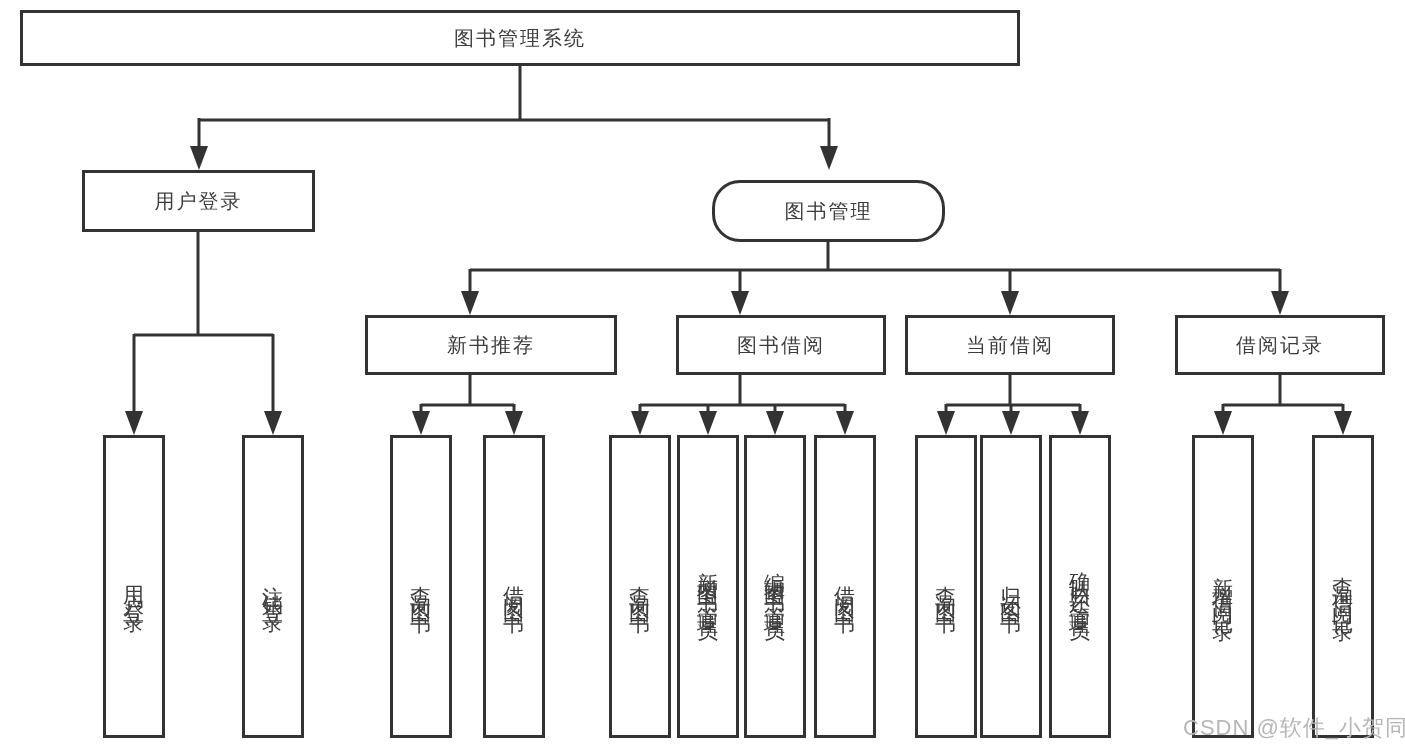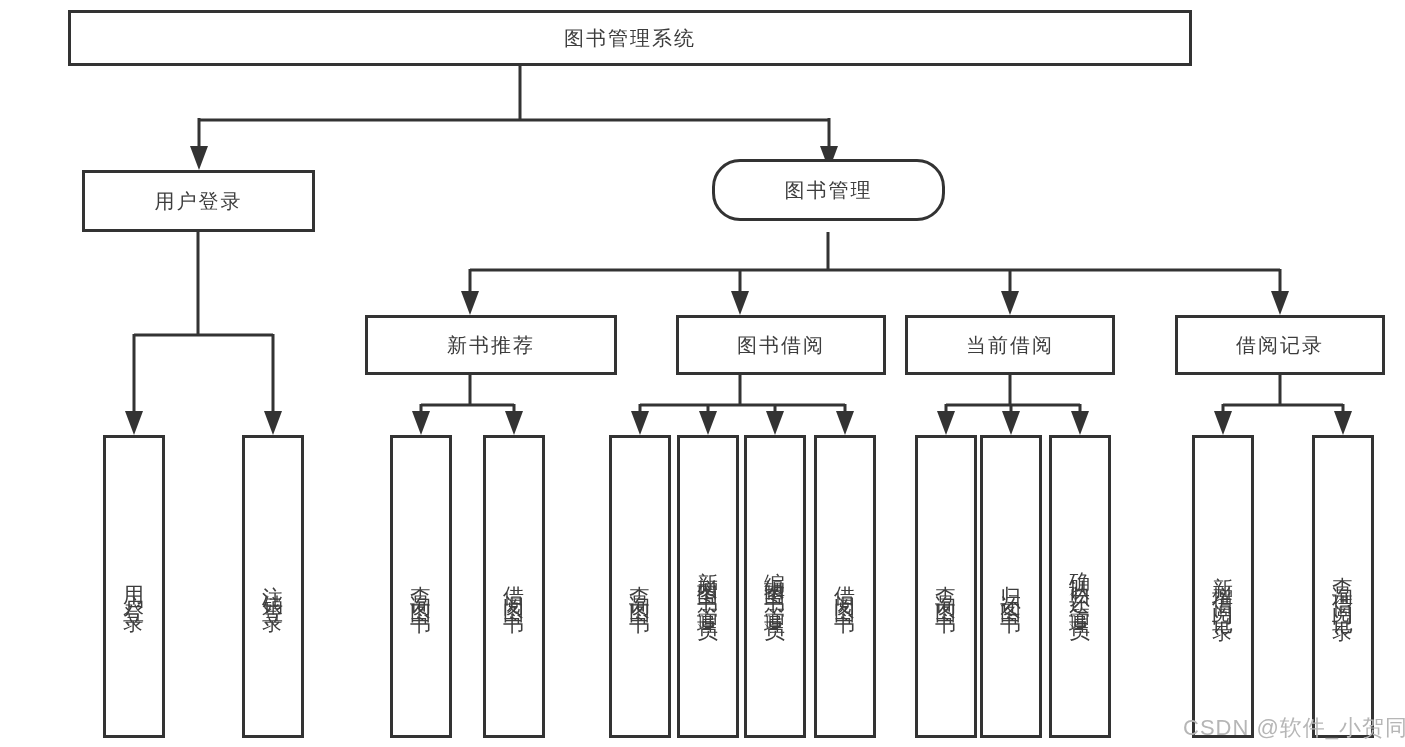--- a/index.html
+++ b/index.html
@@ -96,24 +96,24 @@
     <path d="M1010 375 V406 M946 405 H1080 M946 404 V418 M1011 404 V418 M1080 404 V418"></path>
     <polygon points="937,411 955,411 946,435"></polygon>
     <polygon points="1002,411 1020,411 1011,435"></polygon>
     <polygon points="1071,411 1089,411 1080,435"></polygon>
 
     <path d="M1280 375 V406 M1223 405 H1343 M1223 404 V418 M1343 404 V418"></path>
     <polygon points="1214,411 1232,411 1223,435"></polygon>
     <polygon points="1334,411 1352,411 1343,435"></polygon>
   </svg>
 
-  <div class="box h" style="left:20px; top:10px; width:1124px; height:56px;margin-left:48px;">图书管理系统</div>
+  <div class="box h" style="left:20px; top:10px; width:1000px; height:56px;">图书管理系统</div>
 
   <div class="box h" style="left:82px; top:170px; width:233px; height:62px;">用户登录</div>
-  <div class="box h" style="left:712px; top:159px; width:233px; height:62px;border-radius:28px;">图书管理</div>
+  <div class="box h" style="left:712px; top:180px; width:233px; height:62px;border-radius:28px;">图书管理</div>
 
   <div class="box h" style="left:365px; top:315px; width:252px; height:60px;">新书推荐</div>
   <div class="box h" style="left:635px; top:315px; width:210px; height:60px;margin-left:41px;">图书借阅</div>
   <div class="box h" style="left:905px; top:315px; width:210px; height:60px;">当前借阅</div>
   <div class="box h" style="left:1175px; top:315px; width:210px; height:60px;">借阅记录</div>
 
   <div class="box v" style="left:103px; top:435px; width:62px; height:303px;">用户登录</div>
   <div class="box v" style="left:242px; top:435px; width:62px; height:303px;">注销登录</div>
 
   <div class="box v" style="left:390px; top:435px; width:62px; height:303px;">查询图书</div>

